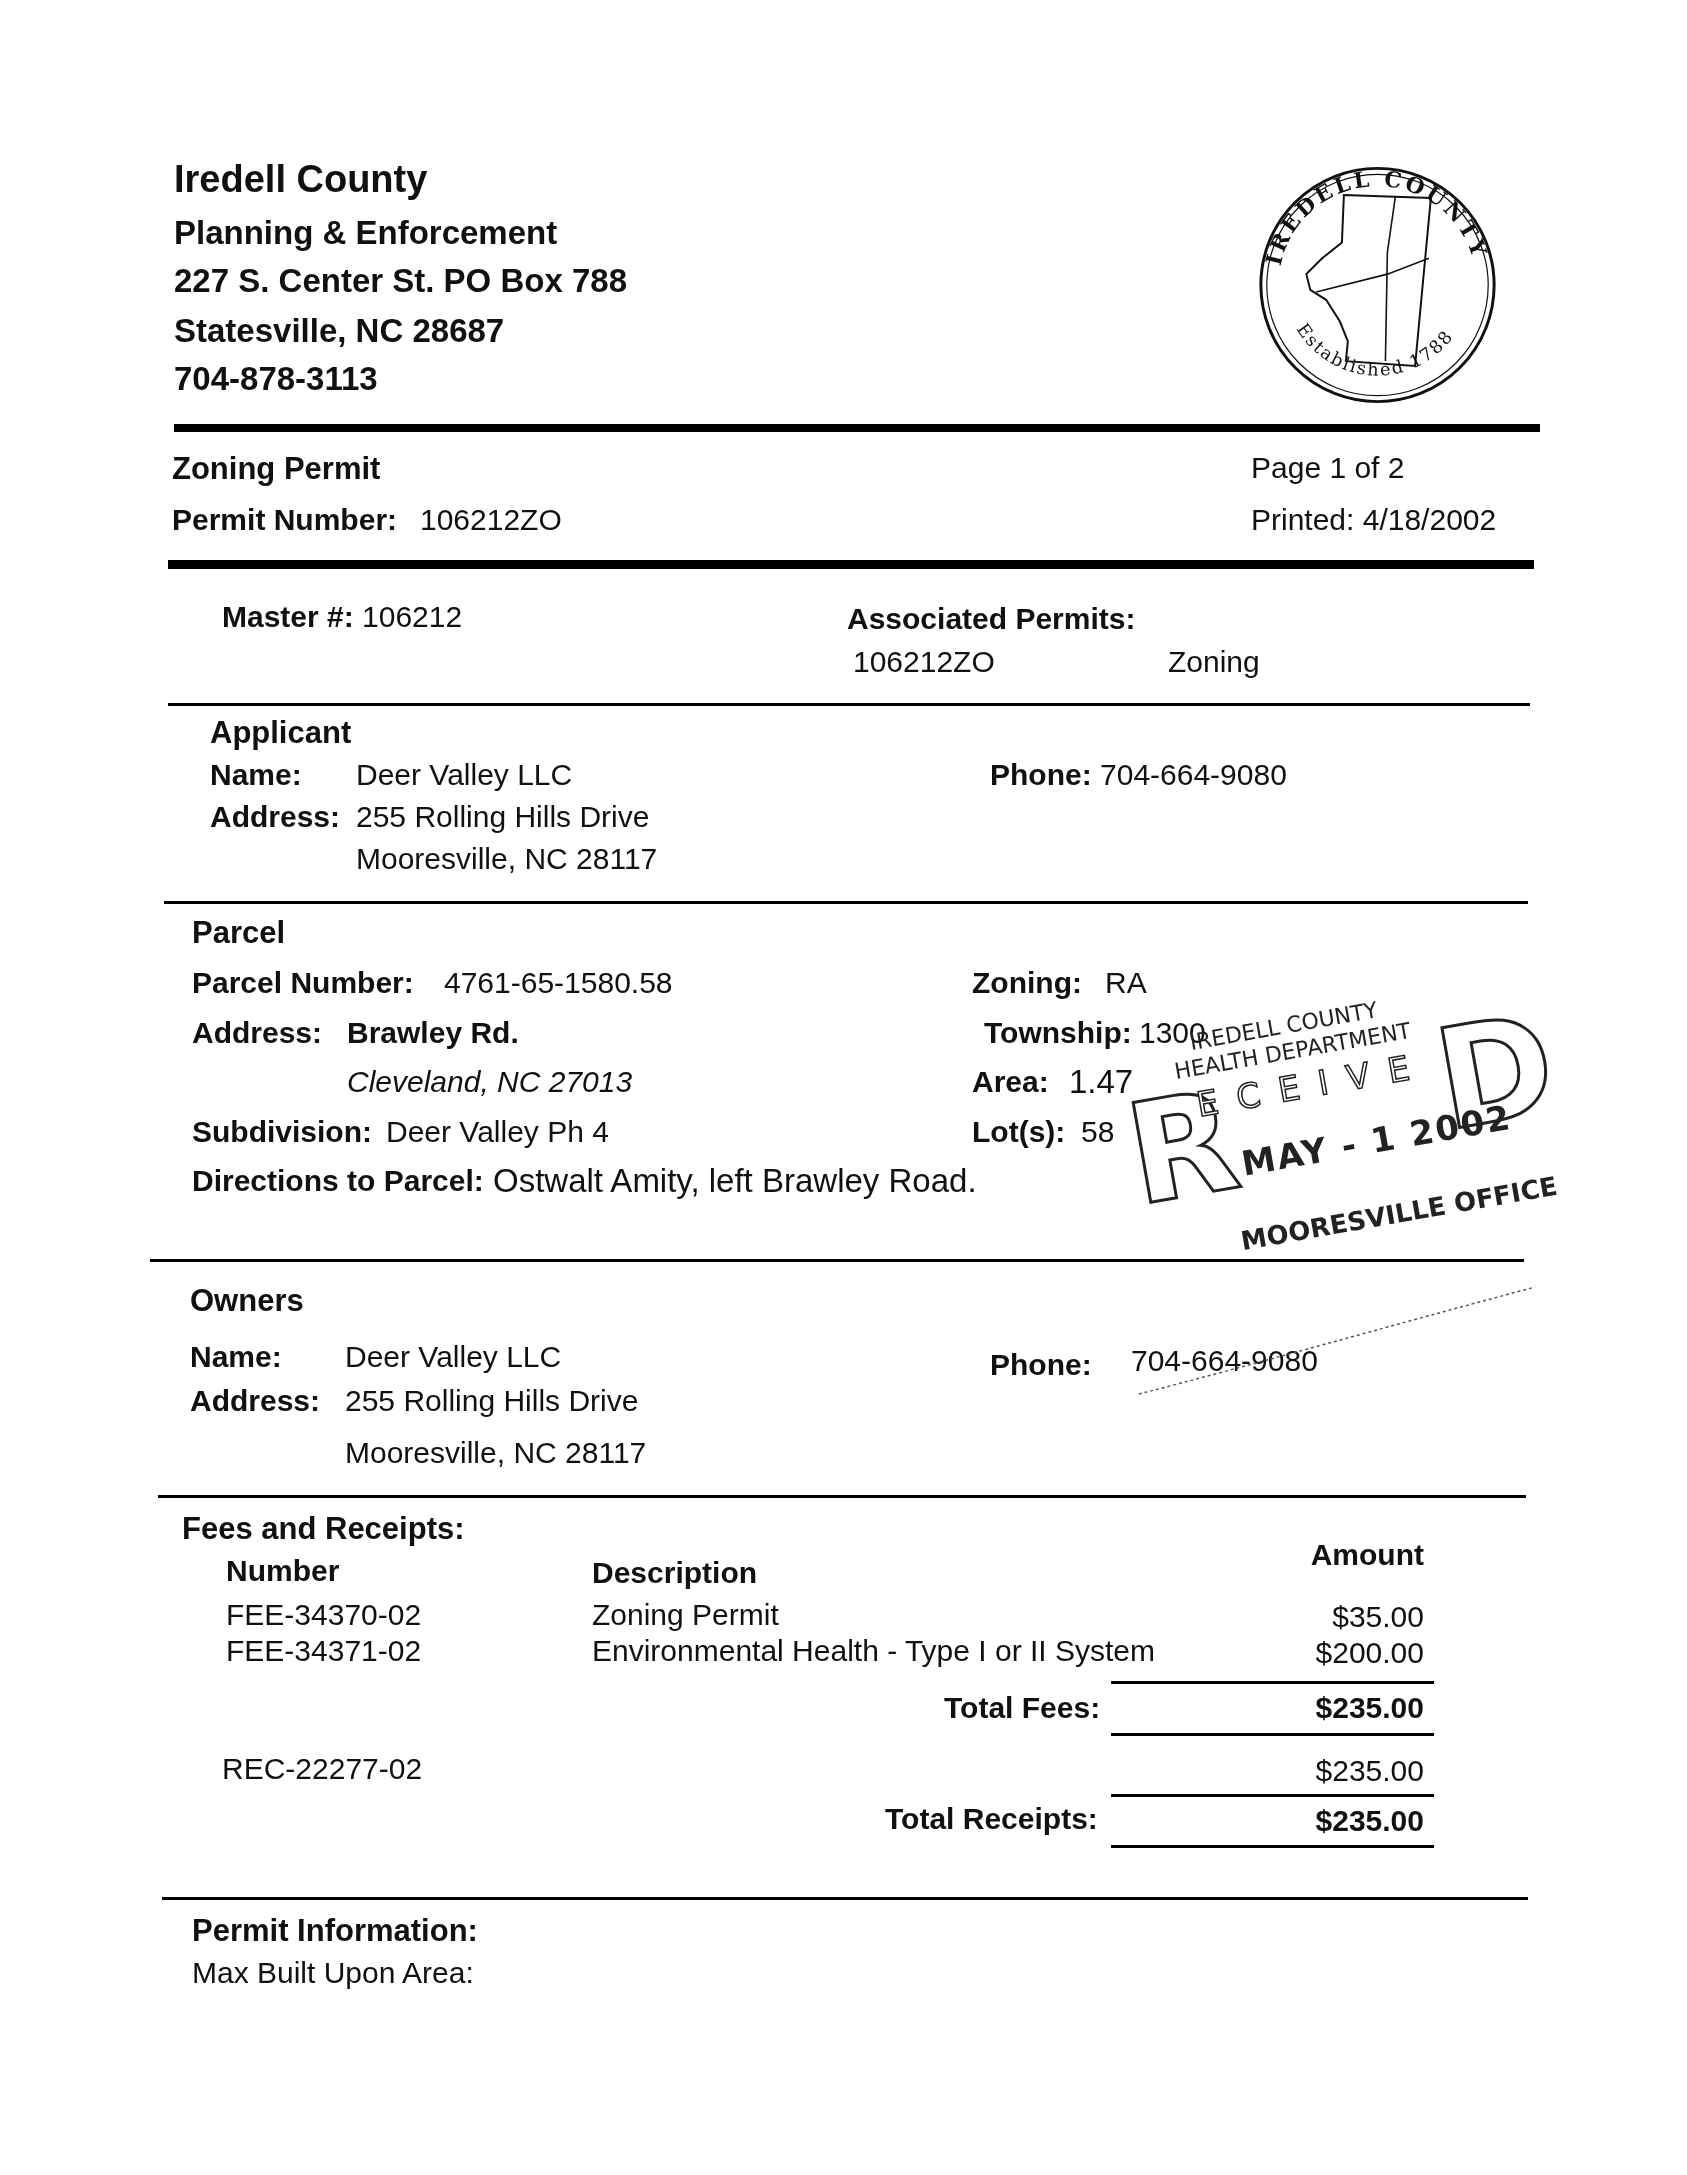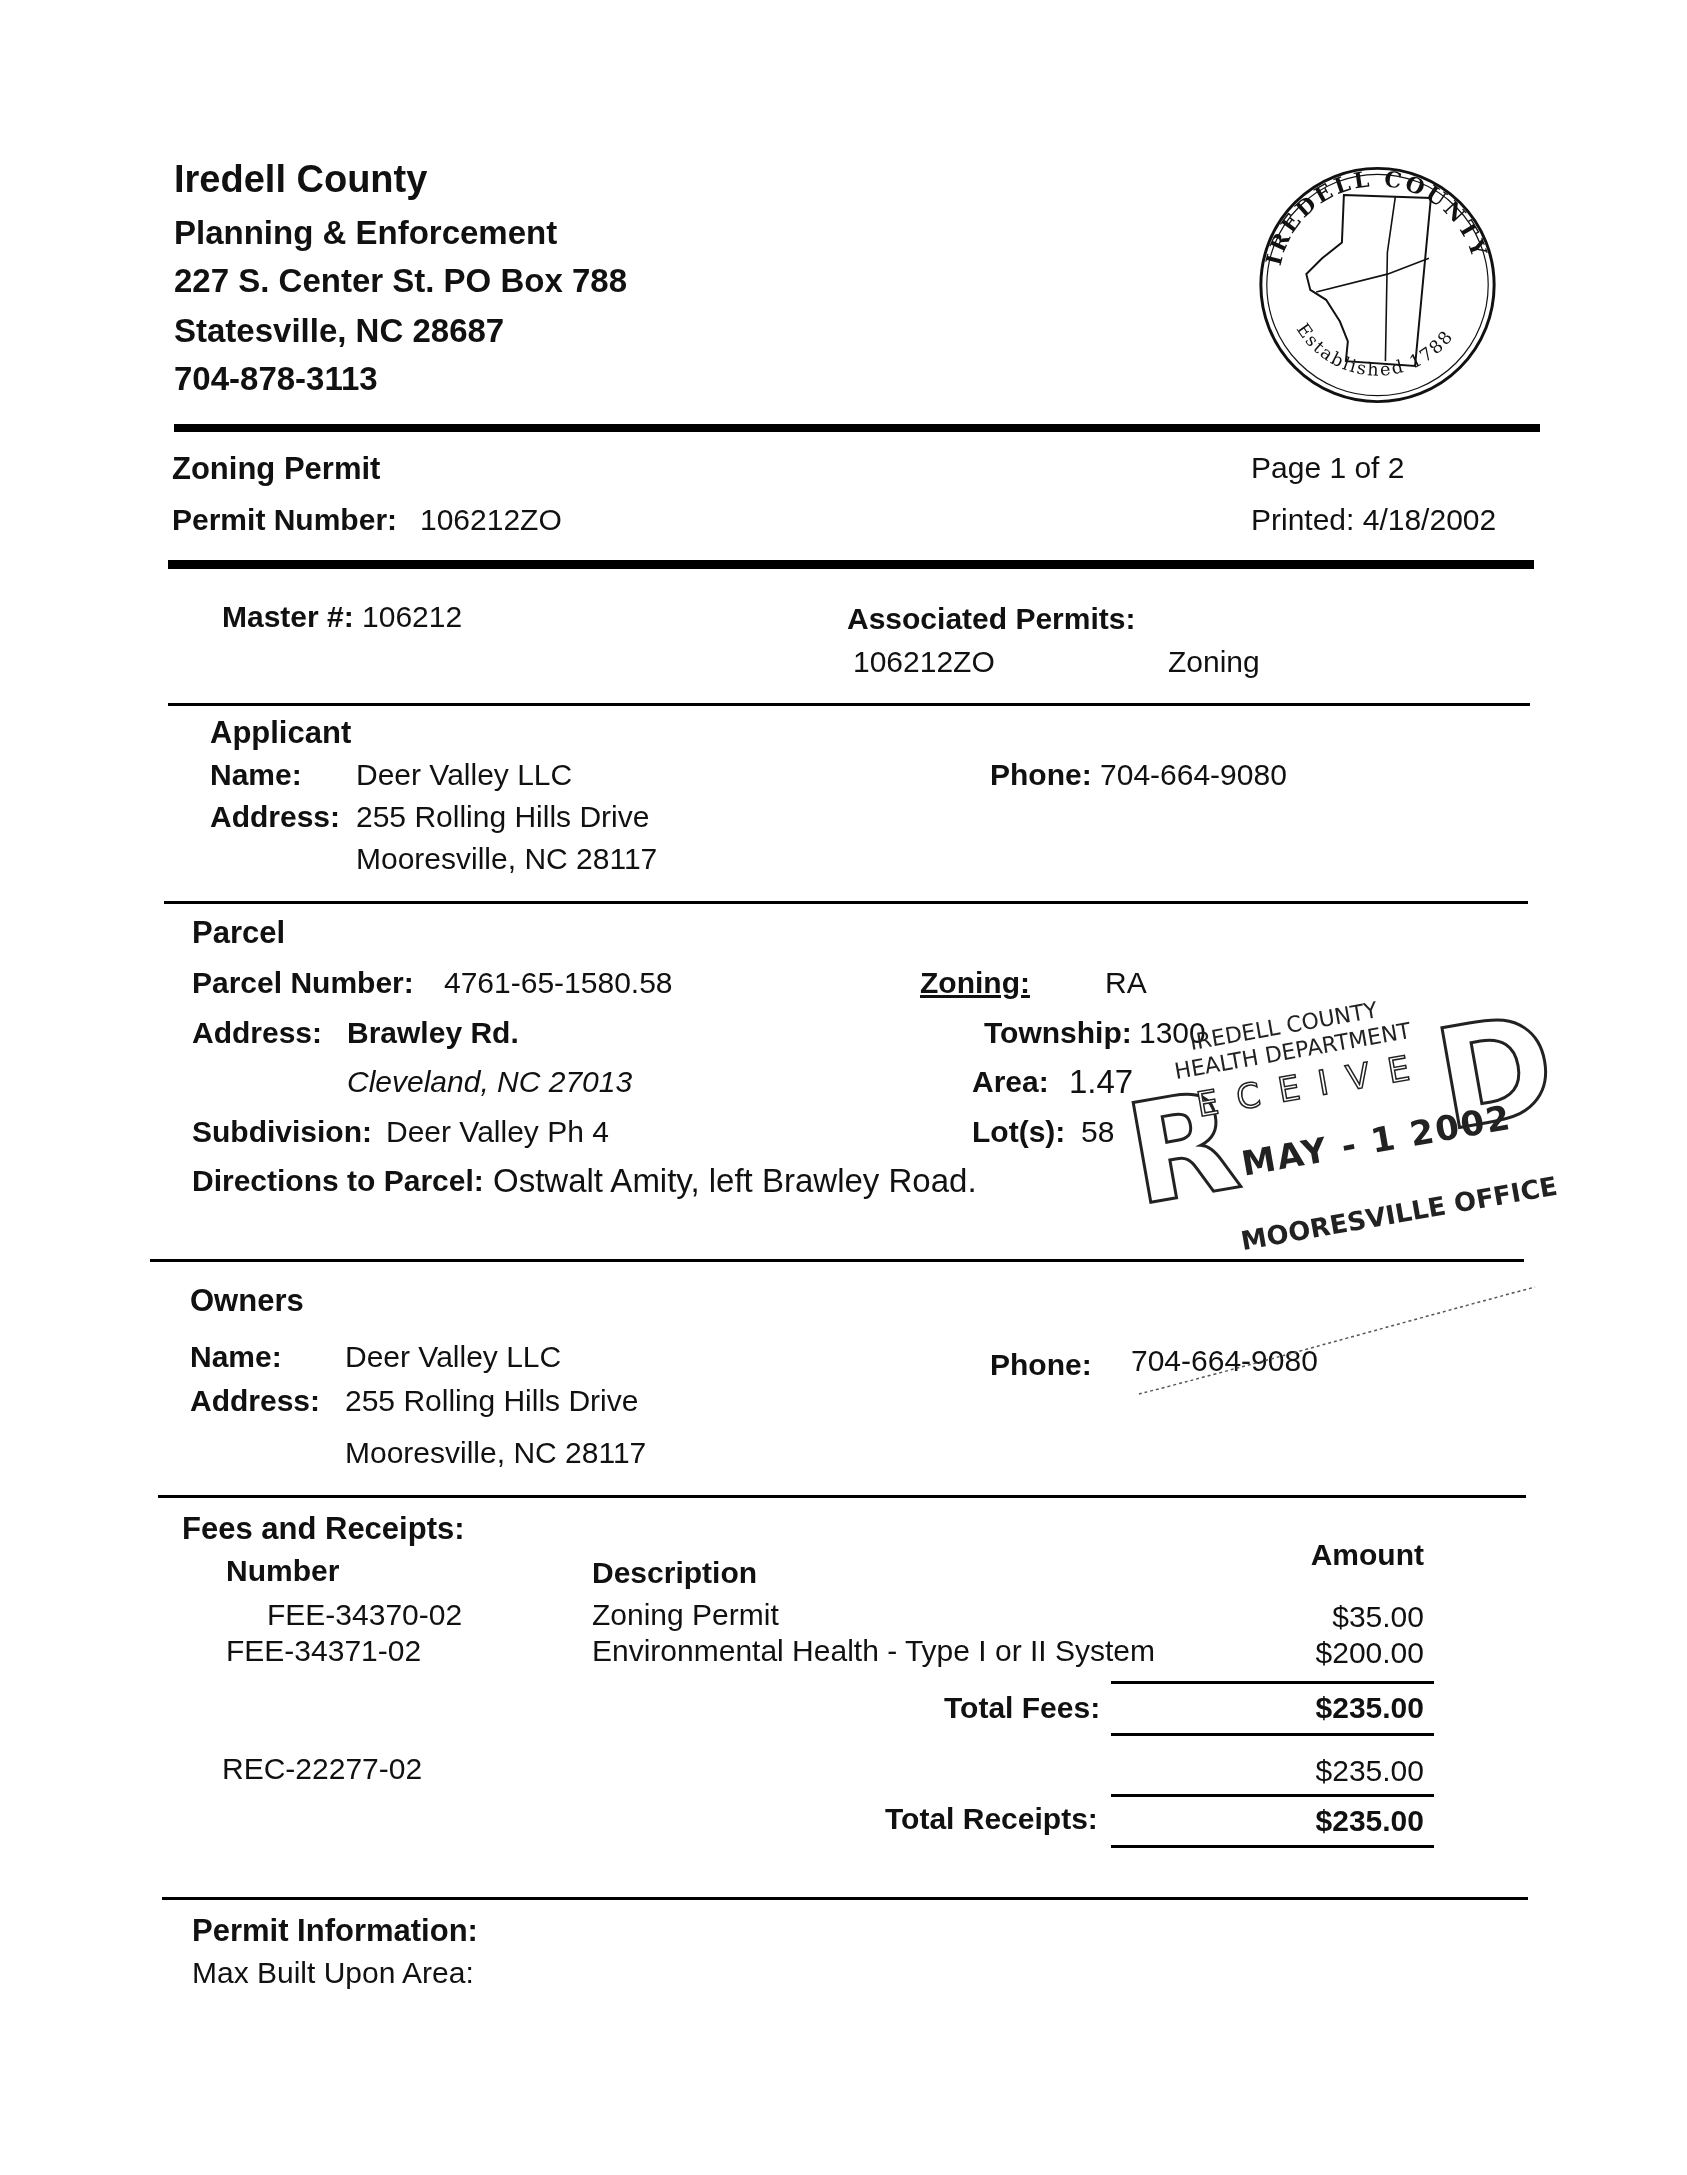--- a/index.html
+++ b/index.html
@@ -93,21 +93,21 @@
 <div class="abs b t30" style="left:192px; top:966px;">Parcel Number:</div>
 <div class="abs t30" style="left:444px; top:966px;">4761-65-1580.58</div>
 <div class="abs b t30" style="left:192px; top:1016px;">Address:</div>
 <div class="abs t30" style="left:347px; top:1016px;font-weight:bold;">Brawley Rd.</div>
 <div class="abs t30" style="left:347px; top:1065px;font-style:italic;">Cleveland, NC 27013</div>
 <div class="abs b t30" style="left:192px; top:1115px;">Subdivision:</div>
 <div class="abs t30" style="left:386px; top:1115px;">Deer Valley Ph 4</div>
 <div class="abs b t30" style="left:192px; top:1164px;">Directions to Parcel:</div>
 <div class="abs t33" style="left:493px; top:1162px;">Ostwalt Amity, left Brawley Road.</div>
 
-<div class="abs b t30" style="left:920px; top:966px;text-decoration:underline;">Zoning:</div>
+<div class="abs b t30" style="left:972px; top:966px;">Zoning:</div>
 <div class="abs t30" style="left:1105px; top:966px;">RA</div>
 <div class="abs b t30" style="left:984px; top:1016px;">Township:</div>
 <div class="abs t30" style="left:1139px; top:1016px;">1300</div>
 <div class="abs b t30" style="left:972px; top:1065px;">Area:</div>
 <div class="abs t33" style="left:1069px; top:1063px;">1.47</div>
 <div class="abs b t30" style="left:972px; top:1115px;">Lot(s):</div>
 <div class="abs t30" style="left:1081px; top:1115px;">58</div>
 
 <div class="stamp">
   <div class="line" style="left:79px; top:6px; font-size:22px;">IREDELL COUNTY</div>
@@ -134,21 +134,21 @@
 </svg>
 
 <div class="rule" style="left:158px; top:1495px; width:1368px; height:3px;"></div>
 
 <div class="abs b t31" style="left:182px; top:1511px;">Fees and Receipts:</div>
 <div class="abs b t30" style="left:226px; top:1554px;">Number</div>
 <div class="abs b t30" style="left:592px; top:1556px;">Description</div>
 <div class="abs b t30 amt" style="left:1226px; top:1538px;">Amount</div>
 
 <div>
-  <div class="abs t30" style="left:226px; top:1598px;margin-left:41px;">FEE-34370-02</div>
+  <div class="abs t30" style="left:226px; top:1598px;">FEE-34370-02</div>
   <div class="abs t30" style="left:592px; top:1598px;">Zoning Permit</div>
   <div class="abs t30 amt" style="left:1226px; top:1600px;">$35.00</div>
 </div>
 <div>
   <div class="abs t30" style="left:226px; top:1634px;">FEE-34371-02</div>
   <div class="abs t30" style="left:592px; top:1634px;">Environmental Health - Type I or II System</div>
   <div class="abs t30 amt" style="left:1226px; top:1636px;">$200.00</div>
 </div>
 
 <div class="rule" style="left:1111px; top:1681px; width:323px; height:3px;"></div>

